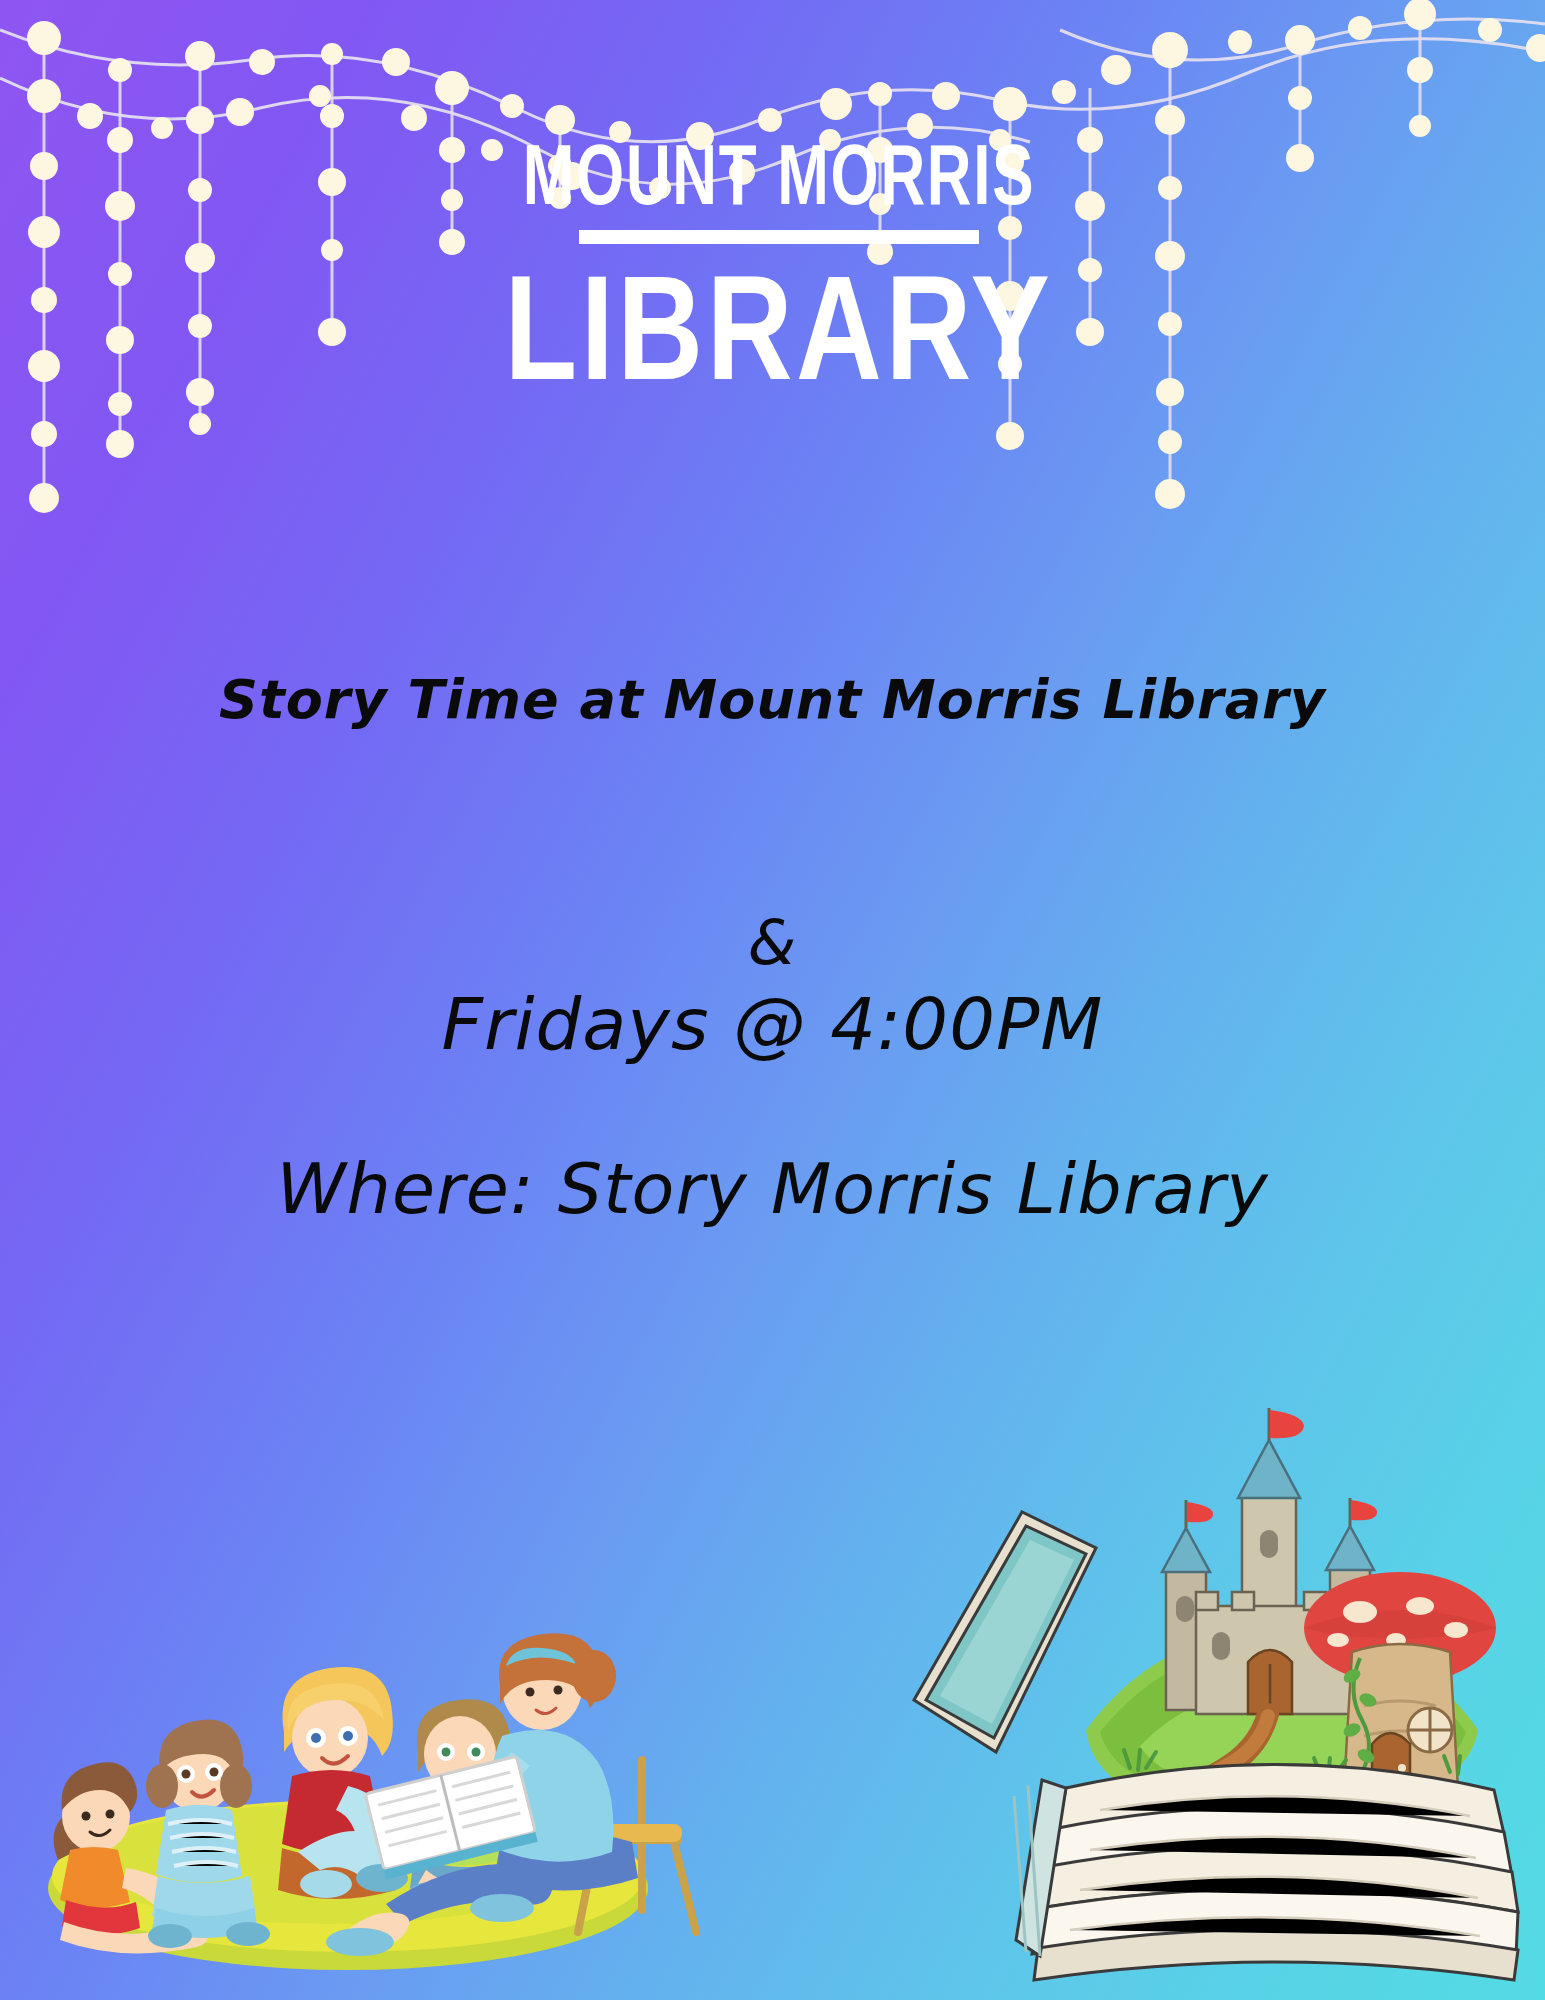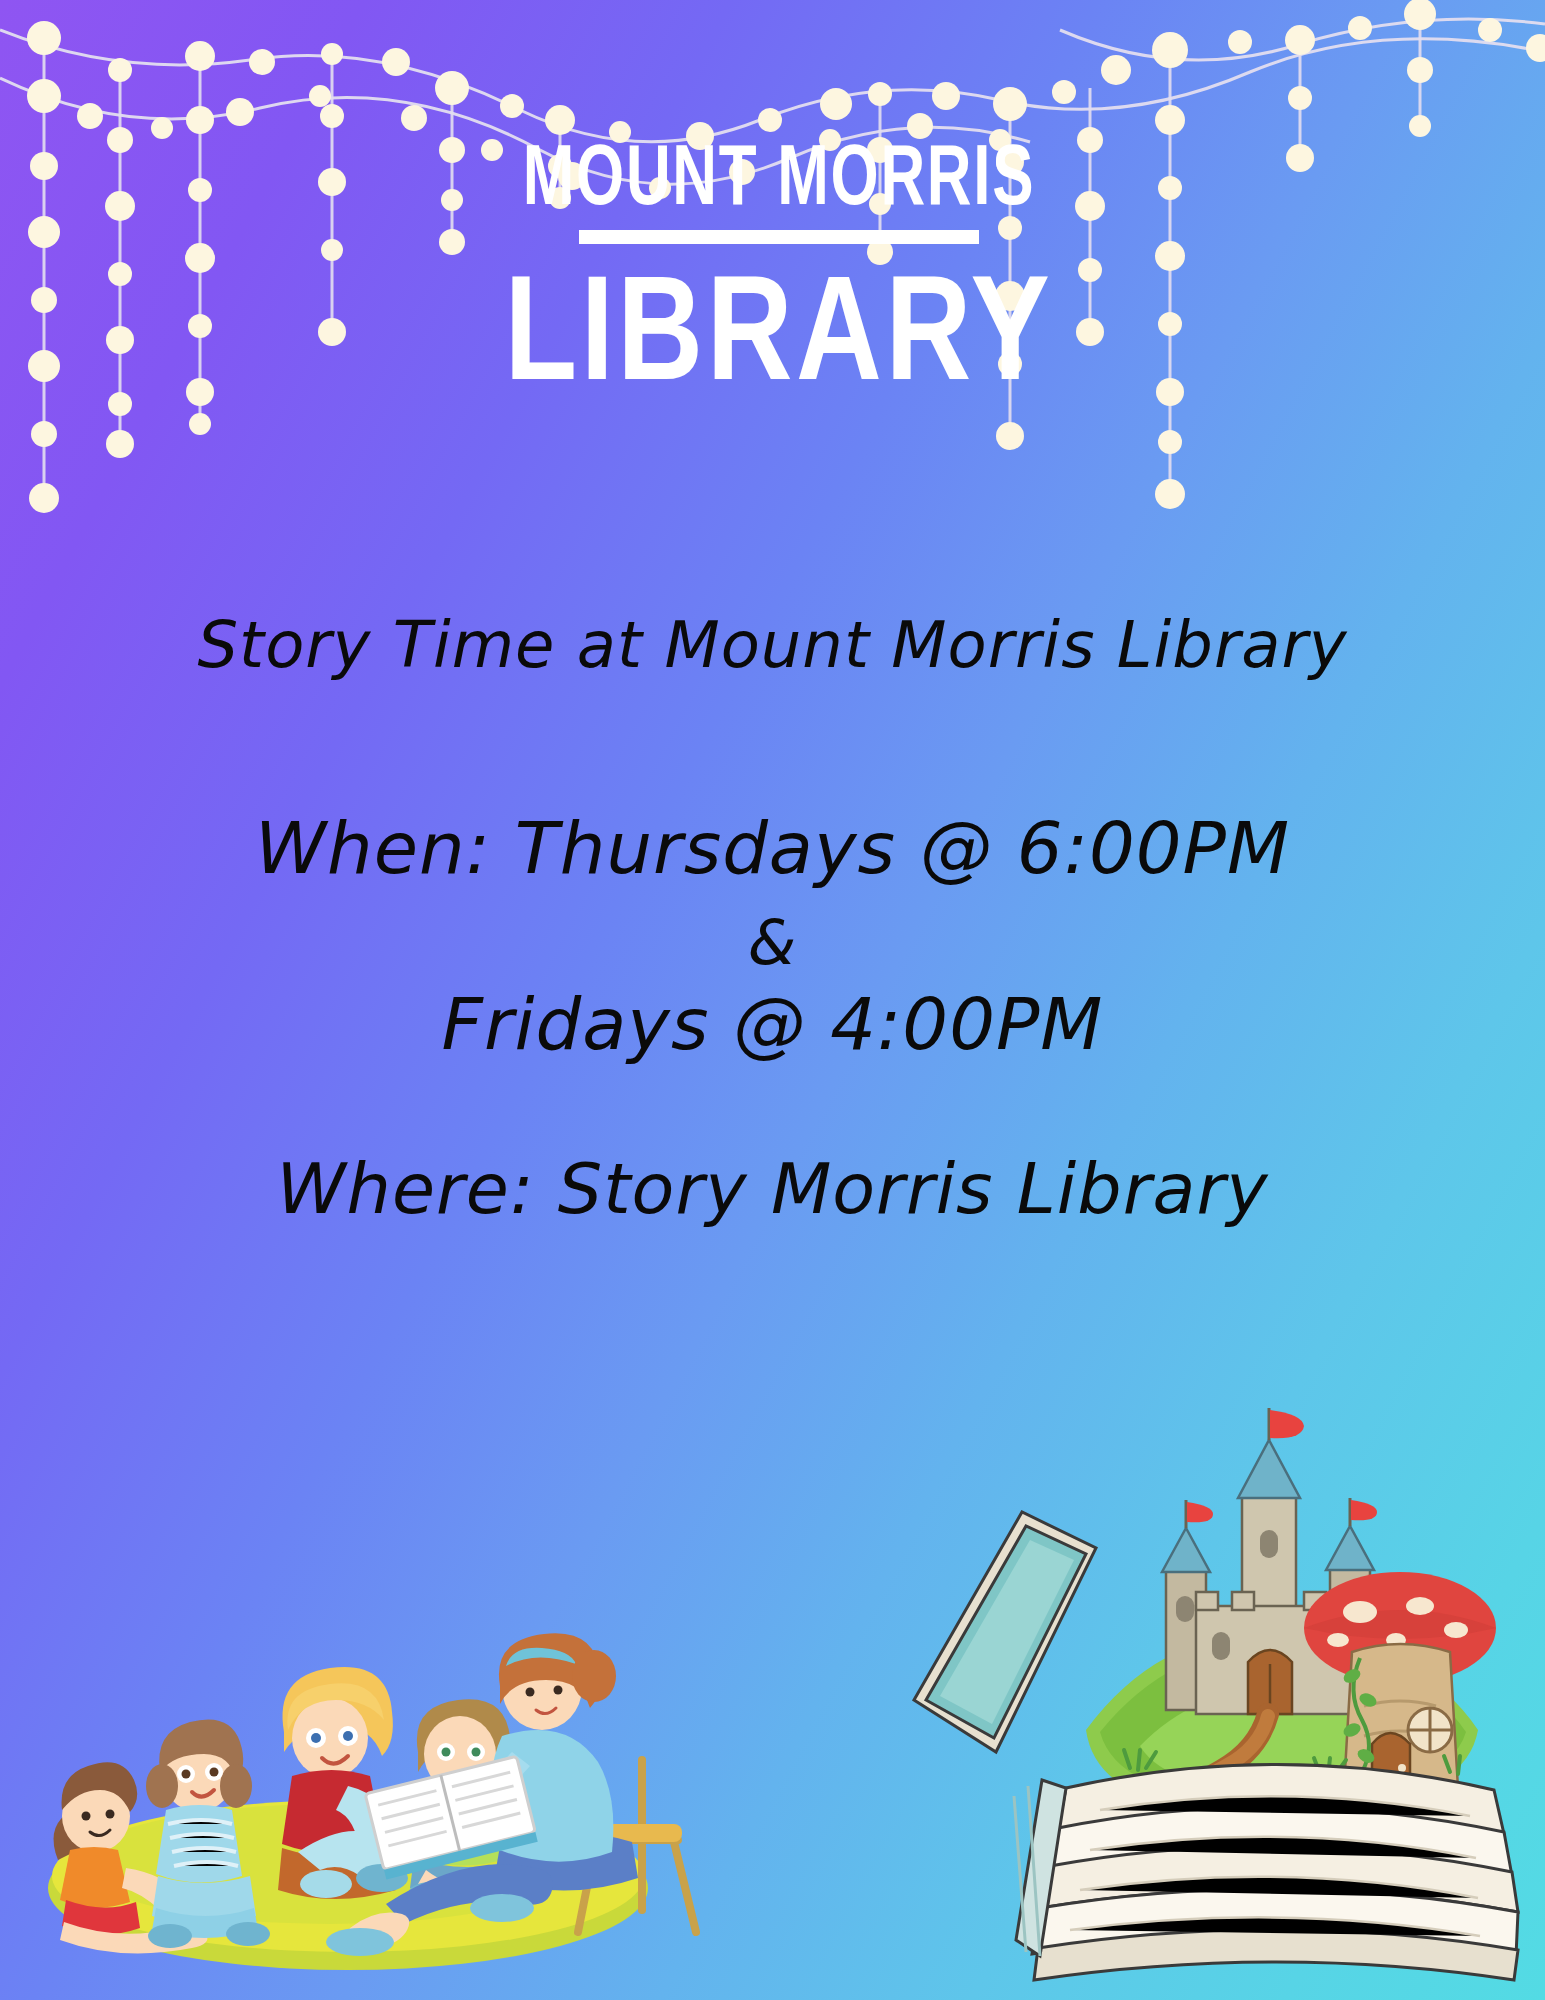--- a/index.html
+++ b/index.html
@@ -65,21 +65,21 @@
     color:#0a0a0a;
     font-family:"DejaVu Sans","Liberation Sans",sans-serif;
     font-weight:400;
     font-style:italic;
     letter-spacing:1px;
     text-align:center;
     white-space:nowrap;
     position:absolute;
     left:0;right:0;
   }
-  .line-title{ top:608px;  font-size:64px; }
+  .line-title{ top:668px;  font-size:54px;font-weight:bold; }
   .line-when { top:806px;  font-size:72px; }
   .line-amp  { top:906px;  font-size:62px; }
   .line-fri  { top:982px;  font-size:72px; }
   .line-where{ top:1148px; font-size:70px; }
 
   
   .art-kids{position:absolute;left:30px;top:1480px;width:680px;height:500px;}
   .art-book{position:absolute;left:890px;top:1400px;width:630px;height:600px;}
   .art-kids svg,.art-book svg{display:block;width:100%;height:100%;}
 </style>
@@ -217,21 +217,20 @@
   </div>
 
   <div class="logo-block">
     <div class="logo-top">MOUNT MORRIS</div>
     <div class="logo-rule"></div>
     <div class="logo-bottom">LIBRARY</div>
   </div>
 
   <div class="script line-title">Story Time at Mount Morris Library</div>
 
-  <div class="script line-when">When: Thursdays @ 6:00PM</div>
 
   <div class="script line-amp">&amp;</div>
 
   <div class="script line-fri">Fridays @ 4:00PM</div>
 
   <div class="script line-where">Where: Story Morris Library</div>
 
   <div class="art-kids">
     <svg viewBox="0 0 680 500" xmlns="http://www.w3.org/2000/svg">
 

